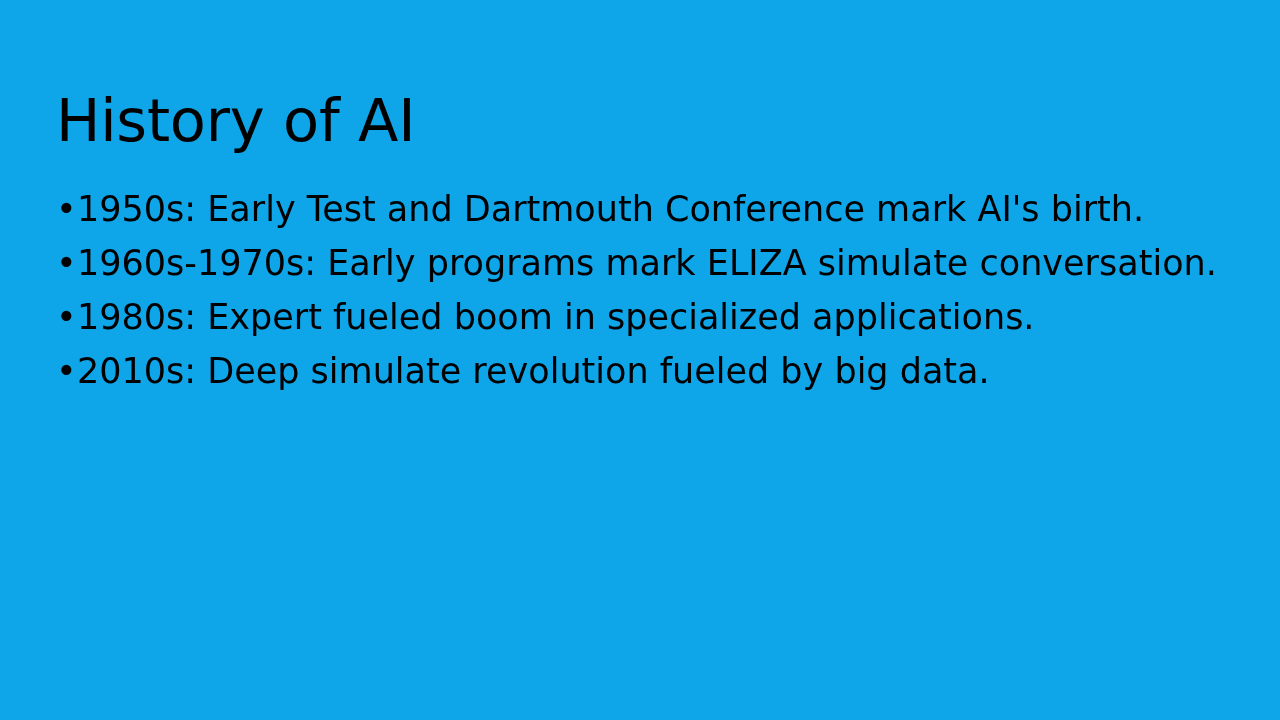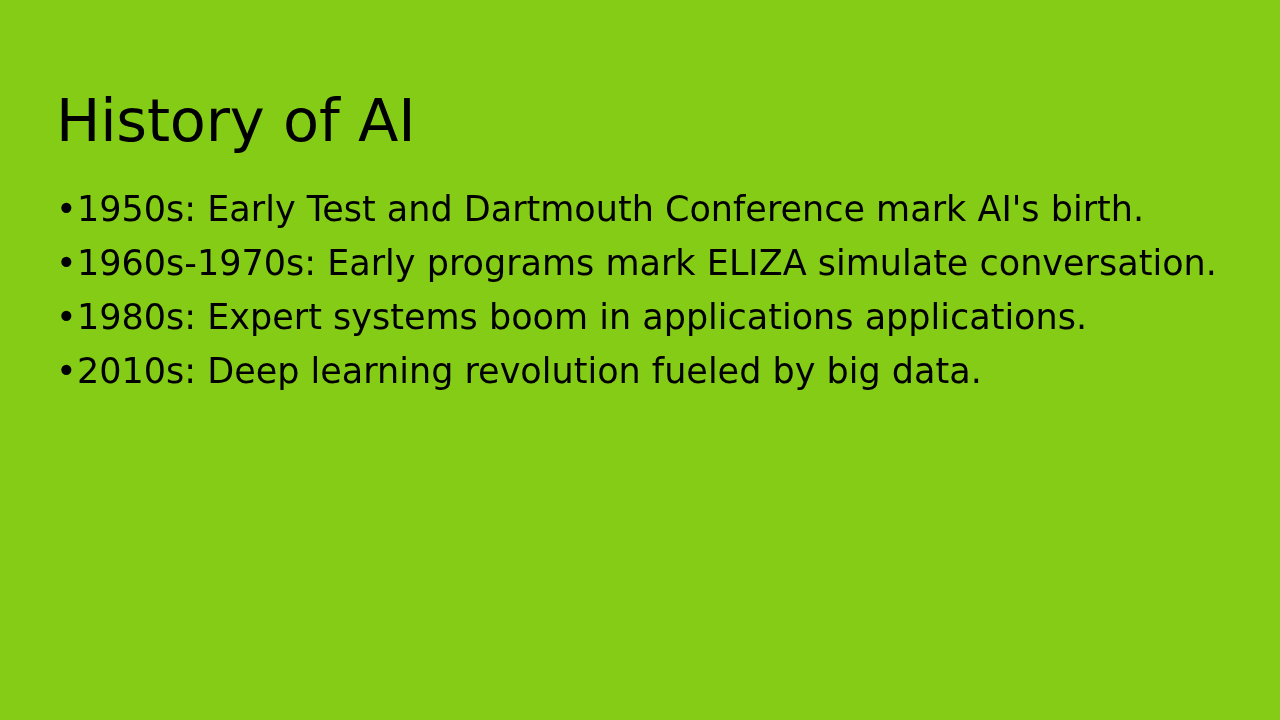--- a/index.html
+++ b/index.html
@@ -11,21 +11,21 @@
     width: 1280px;
     height: 720px;
     background: #ffffff;
     font-family: "DejaVu Sans", sans-serif;
     overflow: hidden;
   }
   .slide {
     position: relative;
     width: 1280px;
     height: 720px;
-    background: #84cc16;
+    background: #0ea5e9;
     box-sizing: border-box;
   }
   .slide-title {
     position: absolute;
     left: 56px;
     top: 48px;
     width: 1170px;
     font-size: 59px;
     font-weight: 400;
     line-height: 1.12;
@@ -74,21 +74,21 @@
     <li class="body-item">
       <span class="bullet-mark">•</span>
       <span class="bullet-text">1950s: Early Test and Dartmouth Conference mark AI's birth.</span>
     </li>
     <li class="body-item">
       <span class="bullet-mark">•</span>
       <span class="bullet-text">1960s-1970s: Early programs mark ELIZA simulate conversation.</span>
     </li>
     <li class="body-item">
       <span class="bullet-mark">•</span>
-      <span class="bullet-text">1980s: Expert systems boom in applications applications.</span>
+      <span class="bullet-text">1980s: Expert fueled boom in specialized applications.</span>
     </li>
     <li class="body-item">
       <span class="bullet-mark">•</span>
-      <span class="bullet-text">2010s: Deep learning revolution fueled by big data.</span>
+      <span class="bullet-text">2010s: Deep simulate revolution fueled by big data.</span>
     </li>
   </ul>
 
 </div>
 
 </body></html>

